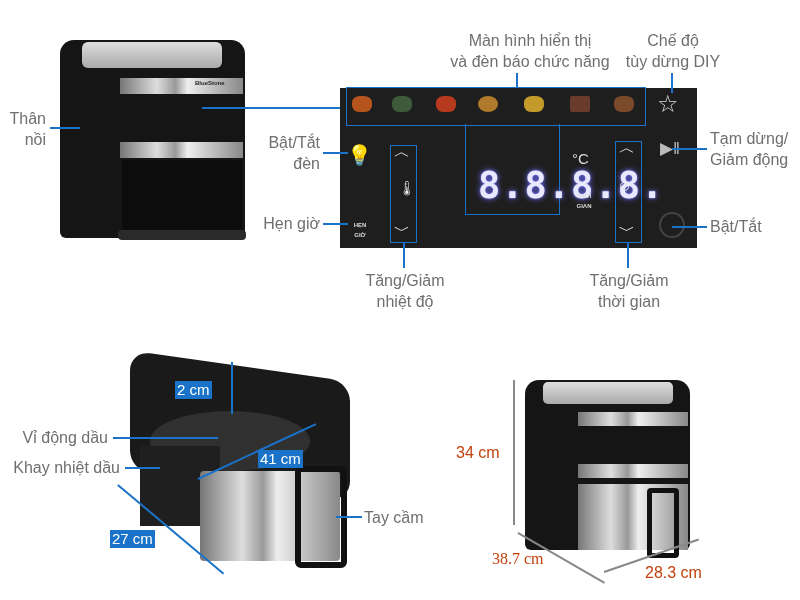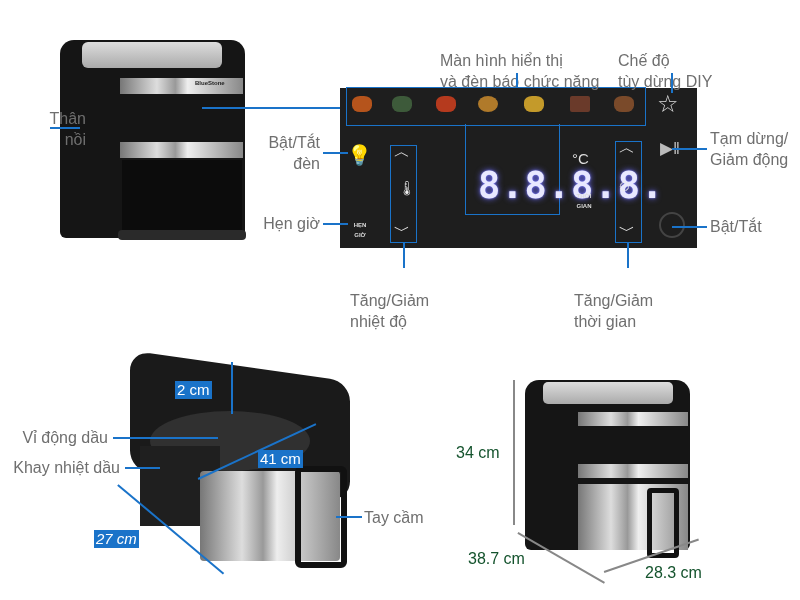--- a/index.html
+++ b/index.html
@@ -1,23 +1,23 @@
 <!DOCTYPE html>
 <html><head>
 <meta charset="utf-8">
 <style>
   html,body{margin:0;padding:0;background:#fff;}
   body{width:800px;height:600px;position:relative;overflow:hidden;font-family:"Liberation Sans",sans-serif;color:#707070;}
   .abs{position:absolute;}
   .lbl{position:absolute;font-size:16px;color:#6f6f6f;line-height:21px;white-space:nowrap;}
   .lbl.r{text-align:right;}
-  .lbl.c{text-align:left;margin-top:20px;}
+  .lbl.c{text-align:center;}
   .line{position:absolute;background:#1a73c9;}
   .dim{position:absolute;font-size:15px;color:#fff;background:#1a73c9;padding:0 2px;line-height:18px;}
-  .dimg{position:absolute;font-size:16px;color:#14532d;}
+  .dimg{position:absolute;font-size:16px;color:#c2410c;}
   
   .panel{position:absolute;left:340px;top:88px;width:357px;height:160px;background:#1e1e1e;}
   .food{position:absolute;top:96px;width:20px;height:16px;border-radius:40%;}
   .box{position:absolute;border:1.5px solid #1a73c9;}
   .seg{position:absolute;left:478px;top:164px;font-family:"DejaVu Sans Mono",monospace;font-size:37px;font-weight:bold;color:#e8e8ff;letter-spacing:1px;text-shadow:0 0 6px #6b6bff,0 0 2px #9b9bff;}
   .chev{position:absolute;color:#e6e6e6;font-size:16px;}
   .small{position:absolute;color:#ddd;font-size:6px;text-align:center;line-height:10px;font-weight:bold;}
   
   .fryer{position:absolute;background:#151515;border-radius:14px 14px 6px 6px;}
   .steel{position:absolute;background:linear-gradient(90deg,#777,#ddd 30%,#999 45%,#eee 55%,#888);}
@@ -28,21 +28,21 @@
 <div class="abs" style="left:60px;top:38px;width:190px;height:210px;">
   <div class="fryer" style="left:0;top:2px;width:185px;height:198px;"></div>
   <div class="abs" style="left:22px;top:4px;width:140px;height:26px;background:linear-gradient(#ddd,#aaa);border-radius:6px;"></div>
   <div class="steel" style="left:60px;top:40px;width:123px;height:16px;"></div>
   <div class="abs" style="left:135px;top:42px;font-size:6px;color:#222;font-weight:bold;">BlueStone</div>
   <div class="steel" style="left:60px;top:104px;width:123px;height:16px;"></div>
   <div class="abs" style="left:62px;top:122px;width:120px;height:76px;background:#0c0c0c;"></div>
   <div class="abs" style="left:58px;top:192px;width:128px;height:10px;background:#2a2a2a;border-radius:4px;"></div>
 </div>
 
-<div class="lbl r" style="left:0;top:108px;width:46px;white-space:pre-line;padding-left:40px;">Thân
+<div class="lbl r" style="left:0;top:108px;width:46px;white-space:pre-line;">Thân
 nồi</div>
 <div class="line" style="left:50px;top:127px;width:30px;height:1.5px;"></div>
 <div class="line" style="left:202px;top:107px;width:145px;height:1.5px;"></div>
 
 <div class="panel"></div>
 
 <div class="food" style="left:352px;background:#b5541c;"></div>
 <div class="food" style="left:392px;background:#3d5a3a;"></div>
 <div class="food" style="left:436px;background:#b53a1e;"></div>
 <div class="food" style="left:478px;background:#b07a2a;border-radius:50%;"></div>
@@ -113,29 +113,29 @@
 <div class="lbl r" style="left:0;top:457px;width:120px;">Khay nhiệt dầu</div>
 <div class="line" style="left:125px;top:467px;width:35px;height:1.5px;"></div>
 <div class="lbl" style="left:364px;top:507px;">Tay cầm</div>
 <div class="line" style="left:336px;top:516px;width:26px;height:1.5px;"></div>
 
 <div class="line" style="left:231px;top:362px;width:1.5px;height:52px;"></div>
 <div class="dim" style="left:175px;top:381px;">2 cm</div>
 <div class="line" style="left:198px;top:426px;width:130px;height:1.5px;transform:rotate(-25deg);transform-origin:left center;top:478px;"></div>
 <div class="dim" style="left:258px;top:450px;">41 cm</div>
 <div class="line" style="left:118px;top:484px;width:138px;height:1.5px;transform:rotate(40deg);transform-origin:left center;"></div>
-<div class="dim" style="left:94px;top:530px;font-style:italic;">27 cm</div>
+<div class="dim" style="left:110px;top:530px;">27 cm</div>
 
 <div class="abs" style="left:525px;top:378px;width:165px;height:175px;">
   <div class="fryer" style="left:0;top:2px;width:165px;height:170px;"></div>
   <div class="abs" style="left:18px;top:4px;width:130px;height:22px;background:linear-gradient(#ddd,#aaa);border-radius:5px;"></div>
   <div class="steel" style="left:53px;top:34px;width:110px;height:14px;"></div>
   <div class="steel" style="left:53px;top:86px;width:110px;height:14px;"></div>
   <div class="steel" style="left:53px;top:106px;width:110px;height:66px;"></div>
   <div class="abs" style="left:122px;top:110px;width:22px;height:60px;border:5px solid #111;border-radius:4px;"></div>
 </div>
 
 <div class="line" style="left:513px;top:380px;width:1.5px;height:145px;background:#888;"></div>
 <div class="dimg" style="left:456px;top:444px;">34 cm</div>
 <div class="line" style="left:518px;top:532px;width:100px;height:1.5px;background:#888;transform:rotate(30deg);transform-origin:left center;"></div>
-<div class="dimg" style="left:468px;top:550px;">38.7 cm</div>
+<div class="dimg" style="left:492px;top:550px;font-family:Liberation Serif, serif;">38.7 cm</div>
 <div class="line" style="left:604px;top:571px;width:100px;height:1.5px;background:#888;transform:rotate(-19deg);transform-origin:left center;"></div>
 <div class="dimg" style="left:645px;top:564px;">28.3 cm</div>
 
 </body></html>

